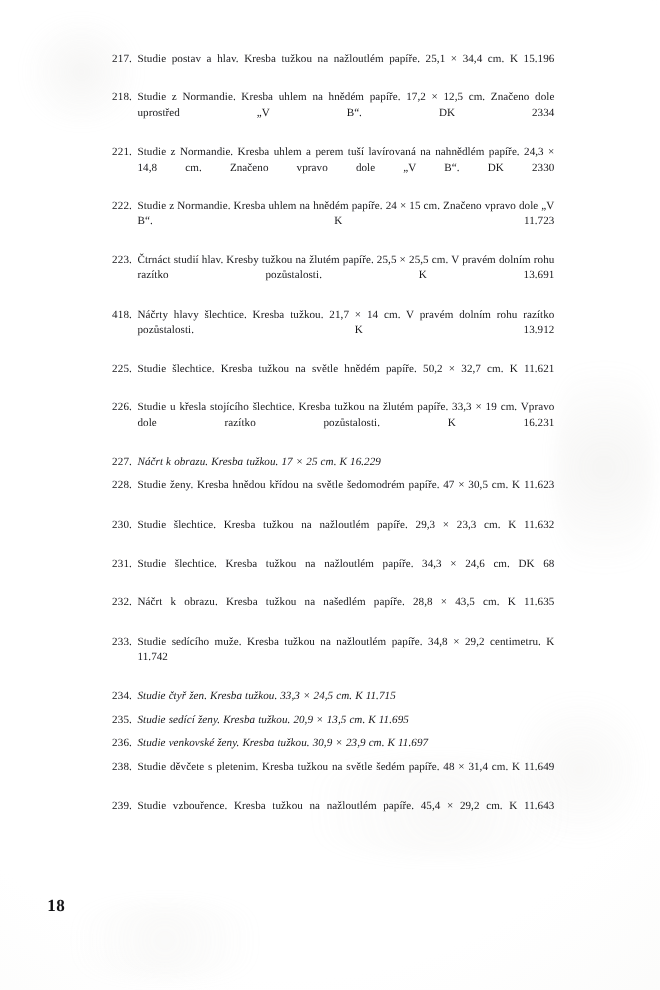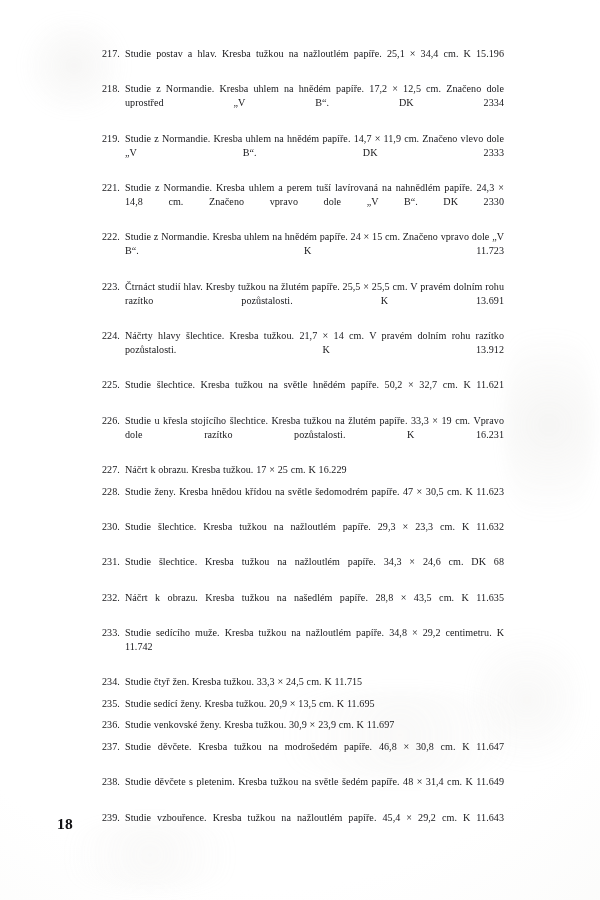--- a/index.html
+++ b/index.html
@@ -77,27 +77,27 @@
     display: block;
   }
   
   .entry .body::after {
     content: "";
     display: inline-block;
     width: 100%;
   }
 
   
-  .entry.single .body { text-align: left; }
+  .entry.single .body { text-align: left; font-style: italic; }
   .entry.single .body::after { content: none; }
 
   
   .folio {
     position: absolute;
-    left: 57px;
+    left: 43px;
     top: 815px;
     font-size: 15.5px;
     font-weight: bold;
     letter-spacing: .3px;
     color: #111114;
   }
 
   
   .entries, .folio { text-rendering: optimizeLegibility; }
 </style>
@@ -117,37 +117,33 @@
   <div class="entries" id="entry-list">
       <div class="entry">
         <span class="num">217.</span>
         <span class="body">Studie postav a hlav. Kresba tužkou na nažloutlém papíře. 25,1 × 34,4 cm. K 15.196</span>
       </div>
       <div class="entry">
         <span class="num">218.</span>
         <span class="body">Studie z Normandie. Kresba uhlem na hnědém papíře. 17,2 × 12,5 cm. Značeno dole uprostřed „V B“. DK 2334</span>
       </div>
       <div class="entry">
-        <span class="num">219.</span>
-        <span class="body">Studie z Normandie. Kresba uhlem na hnědém papíře. 14,7 × 11,9 cm. Značeno vlevo dole „V B“. DK 2333</span>
-      </div>
-      <div class="entry">
         <span class="num">221.</span>
         <span class="body">Studie z Normandie. Kresba uhlem a perem tuší lavírovaná na nahnědlém papíře. 24,3 × 14,8 cm. Značeno vpravo dole „V B“. DK 2330</span>
       </div>
       <div class="entry">
         <span class="num">222.</span>
         <span class="body">Studie z Normandie. Kresba uhlem na hnědém papíře. 24 × 15 cm. Značeno vpravo dole „V B“. K 11.723</span>
       </div>
       <div class="entry">
         <span class="num">223.</span>
         <span class="body">Čtrnáct studií hlav. Kresby tužkou na žlutém papíře. 25,5 × 25,5 cm. V pravém dolním rohu razítko pozůstalosti. K 13.691</span>
       </div>
       <div class="entry">
-        <span class="num">224.</span>
+        <span class="num">418.</span>
         <span class="body">Náčrty hlavy šlechtice. Kresba tužkou. 21,7 × 14 cm. V pravém dolním rohu razítko pozůstalosti. K 13.912</span>
       </div>
       <div class="entry">
         <span class="num">225.</span>
         <span class="body">Studie šlechtice. Kresba tužkou na světle hnědém papíře. 50,2 × 32,7 cm. K 11.621</span>
       </div>
       <div class="entry">
         <span class="num">226.</span>
         <span class="body">Studie u křesla stojícího šlechtice. Kresba tužkou na žlutém papíře. 33,3 × 19 cm. Vpravo dole razítko pozůstalosti. K 16.231</span>
       </div>
@@ -181,24 +177,20 @@
       </div>
       <div class="entry single">
         <span class="num">235.</span>
         <span class="body">Studie sedící ženy. Kresba tužkou. 20,9 × 13,5 cm. K 11.695</span>
       </div>
       <div class="entry single">
         <span class="num">236.</span>
         <span class="body">Studie venkovské ženy. Kresba tužkou. 30,9 × 23,9 cm. K 11.697</span>
       </div>
       <div class="entry">
-        <span class="num">237.</span>
-        <span class="body">Studie děvčete. Kresba tužkou na modrošedém papíře. 46,8 × 30,8 cm. K 11.647</span>
-      </div>
-      <div class="entry">
         <span class="num">238.</span>
         <span class="body">Studie děvčete s pletenim. Kresba tužkou na světle šedém papíře. 48 × 31,4 cm. K 11.649</span>
       </div>
       <div class="entry">
         <span class="num">239.</span>
         <span class="body">Studie vzbouřence. Kresba tužkou na nažloutlém papíře. 45,4 × 29,2 cm. K 11.643</span>
       </div>
     </div>
 
   <div class="folio">18</div>

